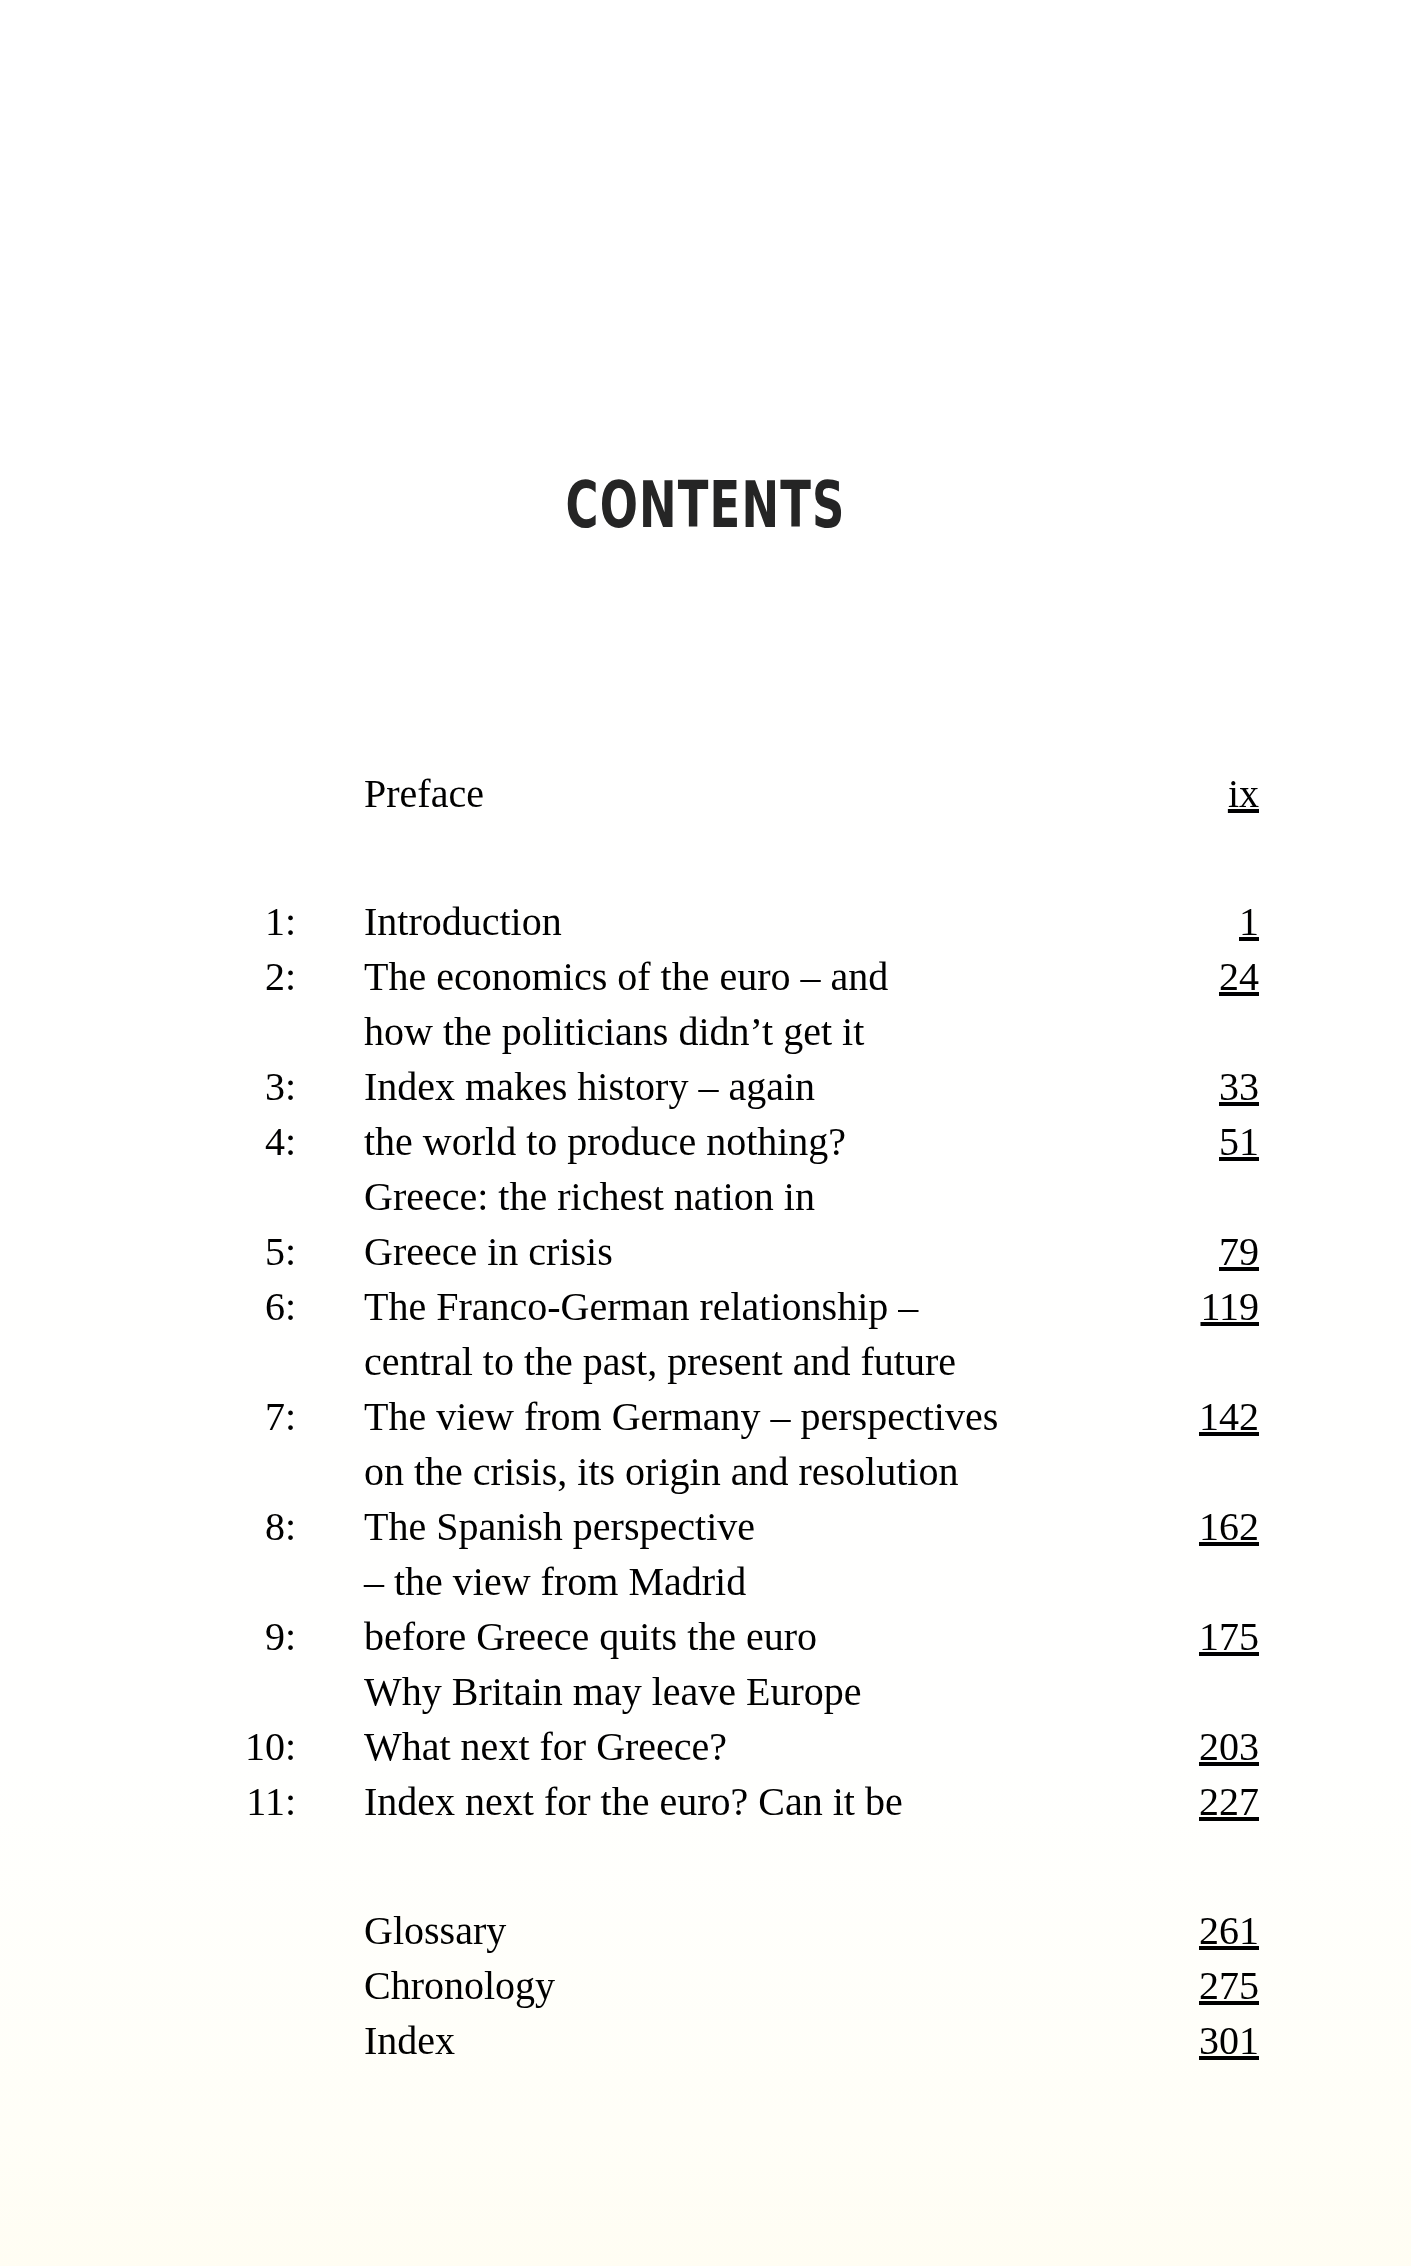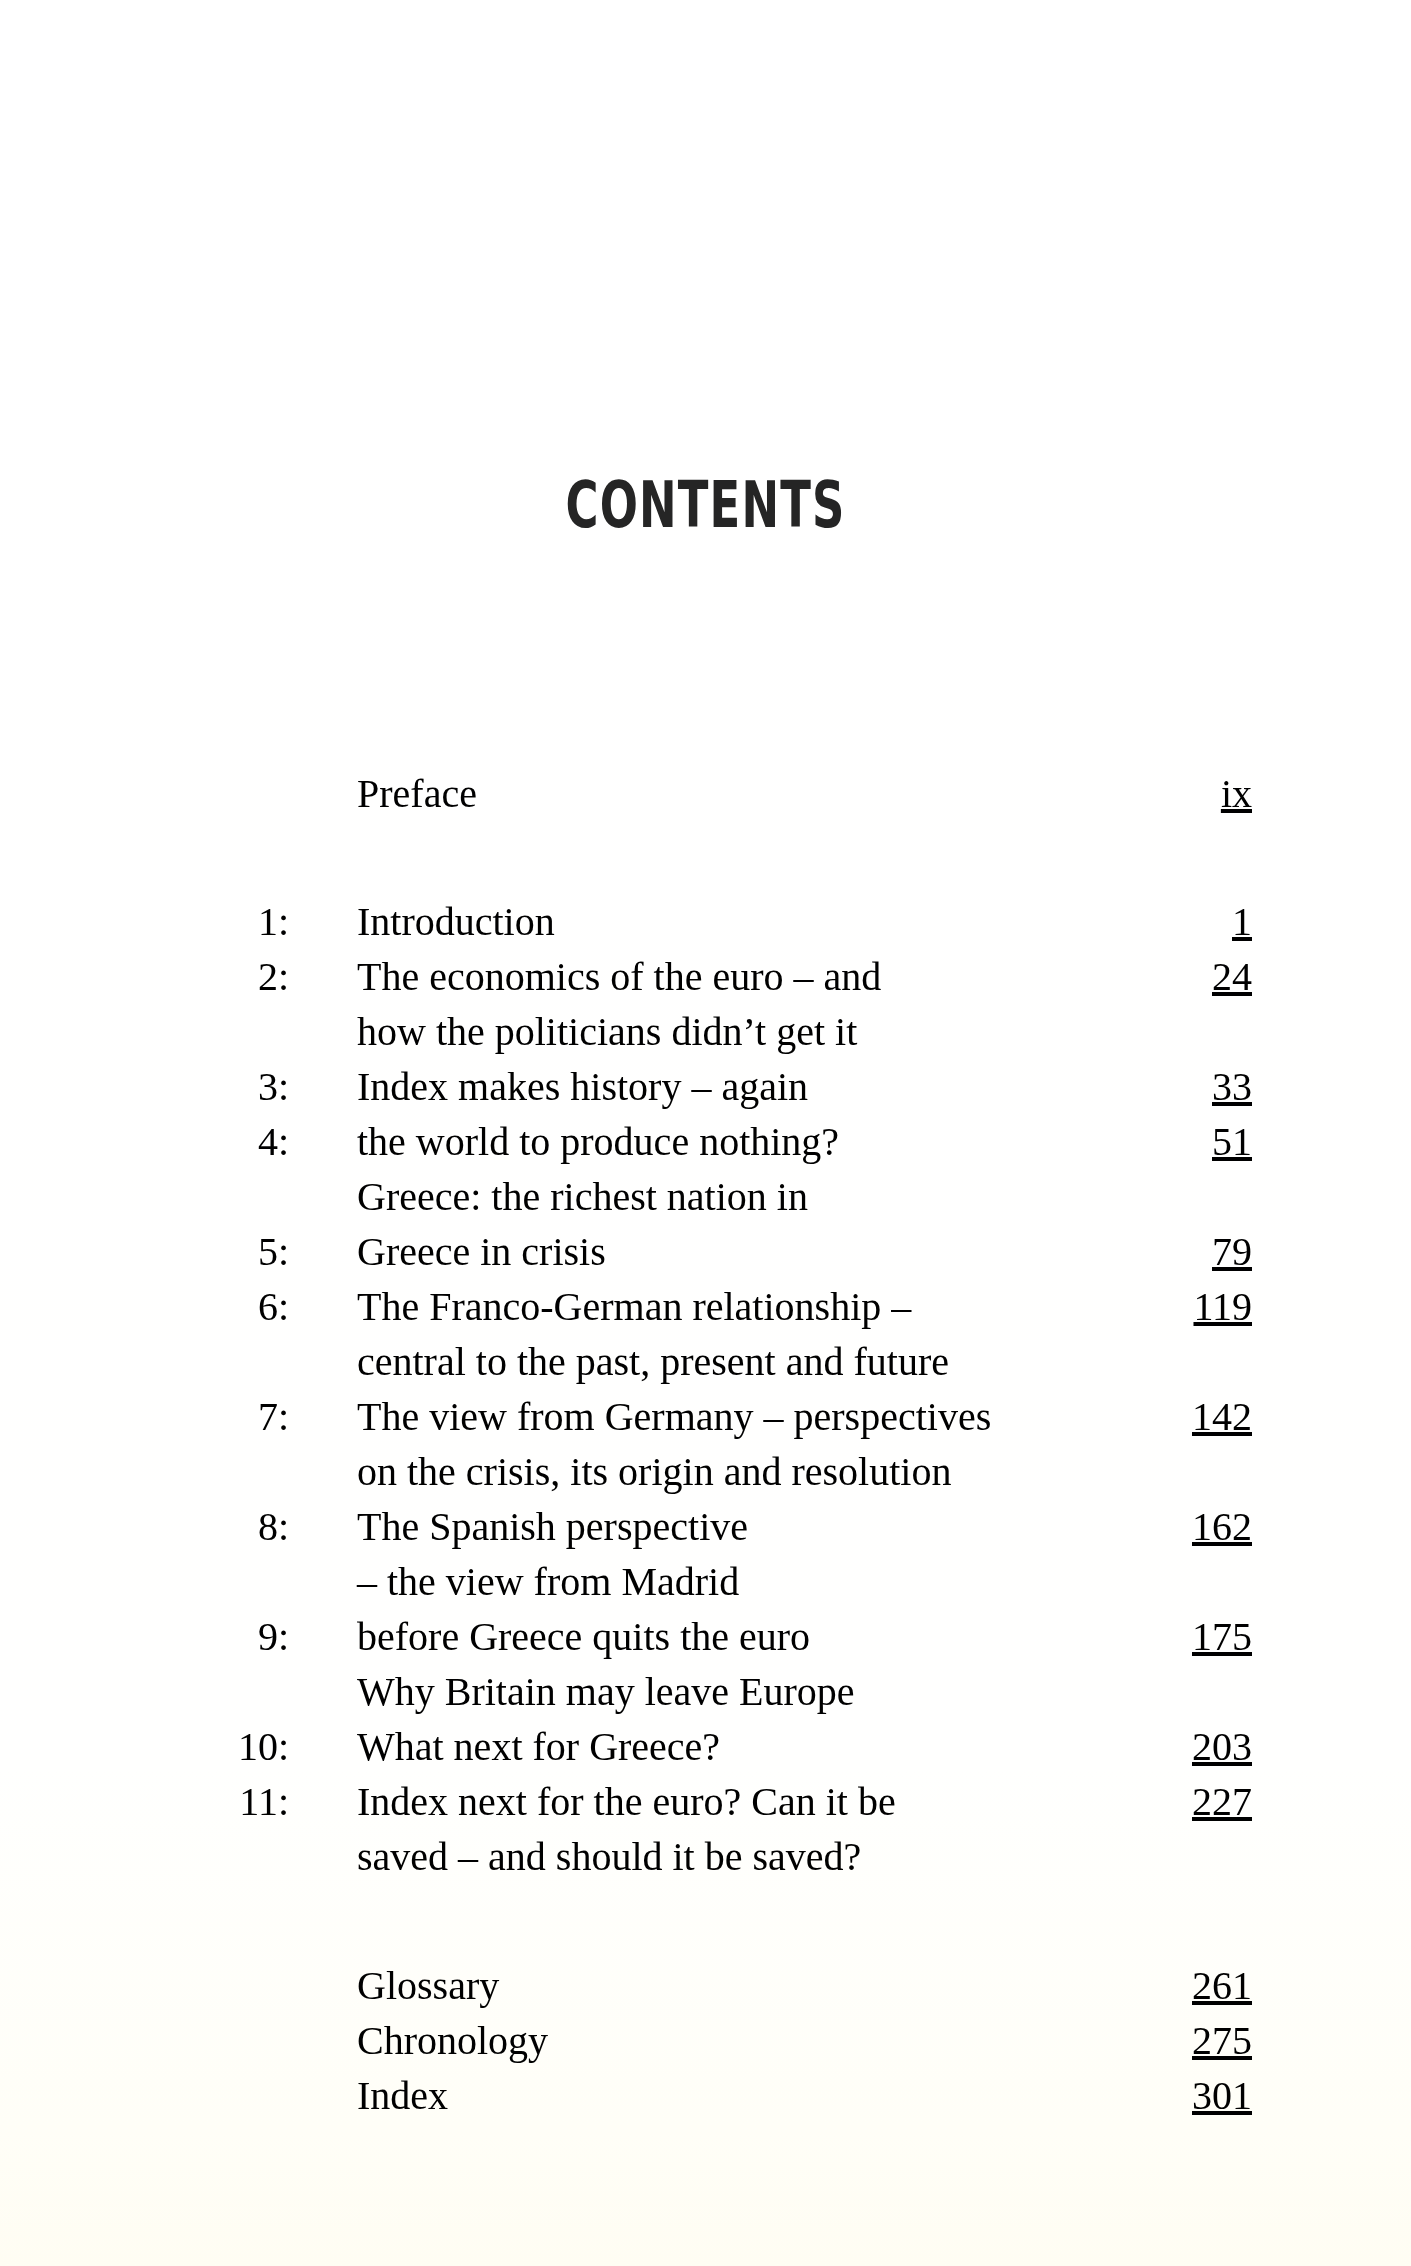--- a/index.html
+++ b/index.html
@@ -47,21 +47,21 @@
     color: #252525;
     transform: scaleX(0.78);
     transform-origin: 50% 50%;
     white-space: nowrap;
   }
 
   
   .toc {
     position: absolute;
     top: 766px;
-    left: 182px;
+    left: 189px;
     width: 1070px;
     font-size: 40px;
     line-height: 55px;
   }
 
   .toc-row {
     display: flex;
     align-items: flex-start;
     width: 100%;
   }
@@ -189,21 +189,20 @@
           <div class="num-col">10:</div>
           <div class="title-col">
             <span class="line">What next for Greece?</span>
           </div>
           <div class="page-col">203</div>
         </div>
         <div class="toc-row">
           <div class="num-col">11:</div>
           <div class="title-col">
             <span class="line">Index next for the euro? Can it be</span>
-            <span class="line">saved – and should it be saved?</span>
           </div>
           <div class="page-col">227</div>
         </div>
       </div>
 
     <div class="gap-backmatter"></div>
 
     <div id="back-matter-section">
         <div class="toc-row">
           <div class="num-col"></div>

